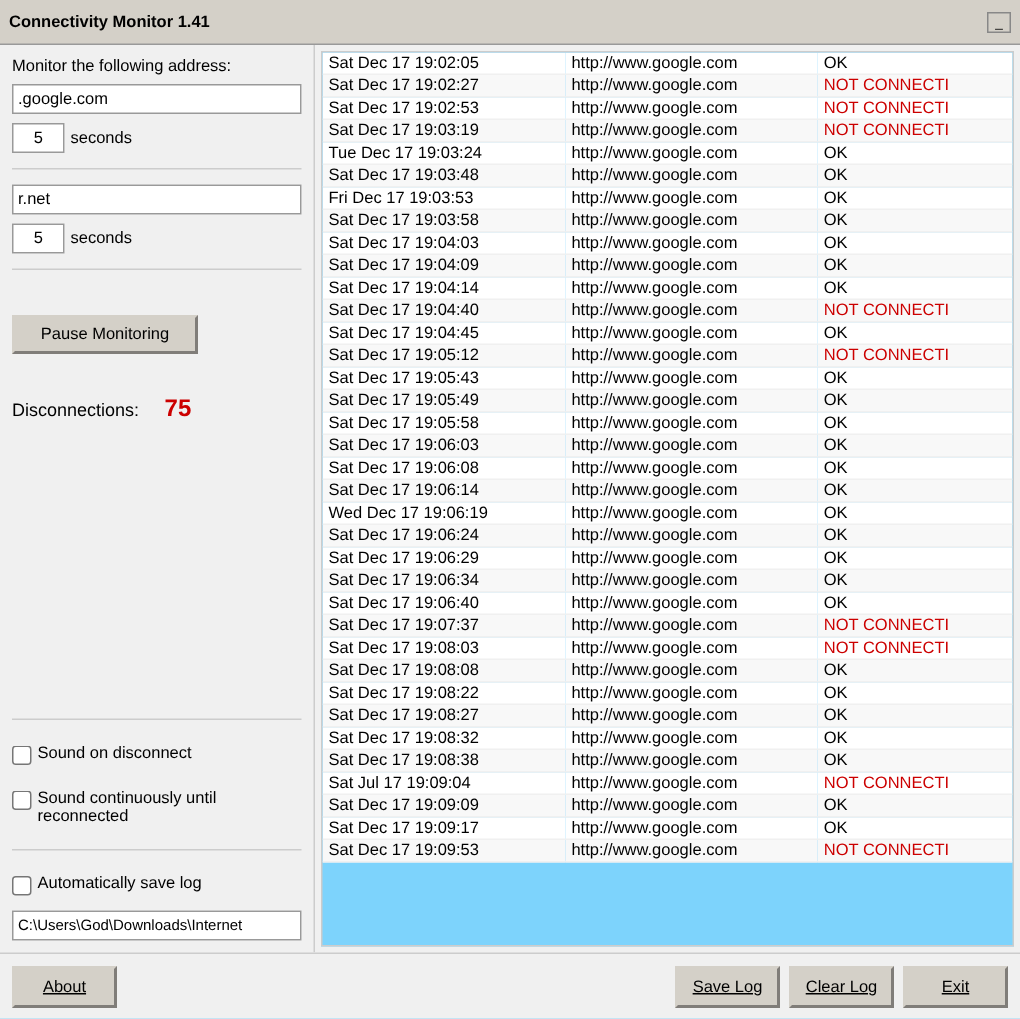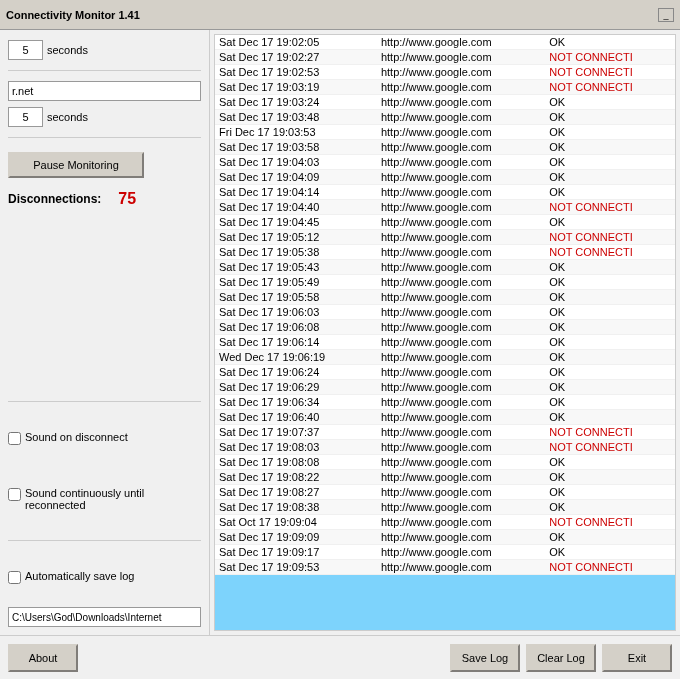--- a/index.html
+++ b/index.html
@@ -81,54 +81,54 @@
       padding: 0 3px;
       font-size: 11px;
       text-align: center;
     }
     .section-divider {
       height: 1px;
       background: #ccc;
       margin: 6px 0;
     }
     .pause-btn {
-      width: 136px;
+      width: 124px;
       height: 26px;
       background: #d4d0c8;
       border: 2px outset #d4d0c8;
       font-size: 11px;
       cursor: pointer;
       text-align: center;
       display: flex;
       align-items: center;
       justify-content: center;
-      margin: 4px 0;
+      margin: 20px 0;
     }
     .disconnections-row {
       display: flex;
       align-items: center;
       gap: 6px;
       margin: 4px 0;
     }
     .disconnections-label {
       font-size: 12px;
-      font-weight: bold;
+      font-weight: normal;
     }
     .disconnections-value {
       font-size: 16px;
       font-weight: bold;
       color: #cc0000;
       margin-left: 11px;
     }
     .spacer { flex: 1; }
     .checkbox-row {
       display: flex;
       align-items: flex-start;
       gap: 4px;
-      margin: 19px 0;
+      margin: 6px 0;
     }
     .checkbox-row input[type=checkbox] {
       margin-top: 1px;
       flex-shrink: 0;
     }
     .path-input {
       width: 100%;
       height: 20px;
       border: 1px solid #999;
       background: white;
@@ -184,33 +184,36 @@
       height: 28px;
       min-width: 70px;
       background: #d4d0c8;
       border: 2px outset #d4d0c8;
       font-size: 11px;
       cursor: pointer;
       display: flex;
       align-items: center;
       justify-content: center;
       padding: 0 8px;
+      text-decoration: underline;
     }
   </style>
 </head>
 <body>
 
 <div class="title-bar">
   <span class="title-bar-text">Connectivity Monitor 1.41</span>
   <div class="title-bar-btn">_</div>
 </div>
 
 <div class="main-content">
 
   <div class="left-panel">
+    <div class="section-label">Monitor the following address:</div>
+    <input class="text-input" type="text" value=".google.com" style="">
     <div class="interval-row">
       <input class="interval-input" type="text" value="5" style="">
       <span>seconds</span>
     </div>
 
     <div class="section-divider"></div>
 
     <input class="text-input" type="text" value="r.net" style="">
     <div class="interval-row">
       <input class="interval-input" type="text" value="5" style="">
@@ -266,21 +269,21 @@
               <td>Sat Dec 17 19:02:53</td>
               <td>http://www.google.com</td>
               <td style="color: rgb(204, 0, 0);">NOT CONNECTI</td>
             </tr>
             <tr>
               <td>Sat Dec 17 19:03:19</td>
               <td>http://www.google.com</td>
               <td style="color: rgb(204, 0, 0);">NOT CONNECTI</td>
             </tr>
             <tr>
-              <td>Sat Dec 17 19:03:24</td>
+              <td>Tue Dec 17 19:03:24</td>
               <td>http://www.google.com</td>
               <td>OK</td>
             </tr>
             <tr>
               <td>Sat Dec 17 19:03:48</td>
               <td>http://www.google.com</td>
               <td>OK</td>
             </tr>
             <tr>
               <td>Fri Dec 17 19:03:53</td>
@@ -316,25 +319,20 @@
               <td>Sat Dec 17 19:04:45</td>
               <td>http://www.google.com</td>
               <td>OK</td>
             </tr>
             <tr>
               <td>Sat Dec 17 19:05:12</td>
               <td>http://www.google.com</td>
               <td style="color: rgb(204, 0, 0);">NOT CONNECTI</td>
             </tr>
             <tr>
-              <td>Sat Dec 17 19:05:38</td>
-              <td>http://www.google.com</td>
-              <td style="color: rgb(204, 0, 0);">NOT CONNECTI</td>
-            </tr>
-            <tr>
               <td>Sat Dec 17 19:05:43</td>
               <td>http://www.google.com</td>
               <td>OK</td>
             </tr>
             <tr>
               <td>Sat Dec 17 19:05:49</td>
               <td>http://www.google.com</td>
               <td>OK</td>
             </tr>
             <tr>
@@ -401,26 +399,31 @@
               <td>Sat Dec 17 19:08:22</td>
               <td>http://www.google.com</td>
               <td>OK</td>
             </tr>
             <tr>
               <td>Sat Dec 17 19:08:27</td>
               <td>http://www.google.com</td>
               <td>OK</td>
             </tr>
             <tr>
+              <td>Sat Dec 17 19:08:32</td>
+              <td>http://www.google.com</td>
+              <td>OK</td>
+            </tr>
+            <tr>
               <td>Sat Dec 17 19:08:38</td>
               <td>http://www.google.com</td>
               <td>OK</td>
             </tr>
             <tr>
-              <td>Sat Oct 17 19:09:04</td>
+              <td>Sat Jul 17 19:09:04</td>
               <td>http://www.google.com</td>
               <td style="color: rgb(204, 0, 0);">NOT CONNECTI</td>
             </tr>
             <tr>
               <td>Sat Dec 17 19:09:09</td>
               <td>http://www.google.com</td>
               <td>OK</td>
             </tr>
             <tr>
               <td>Sat Dec 17 19:09:17</td>

